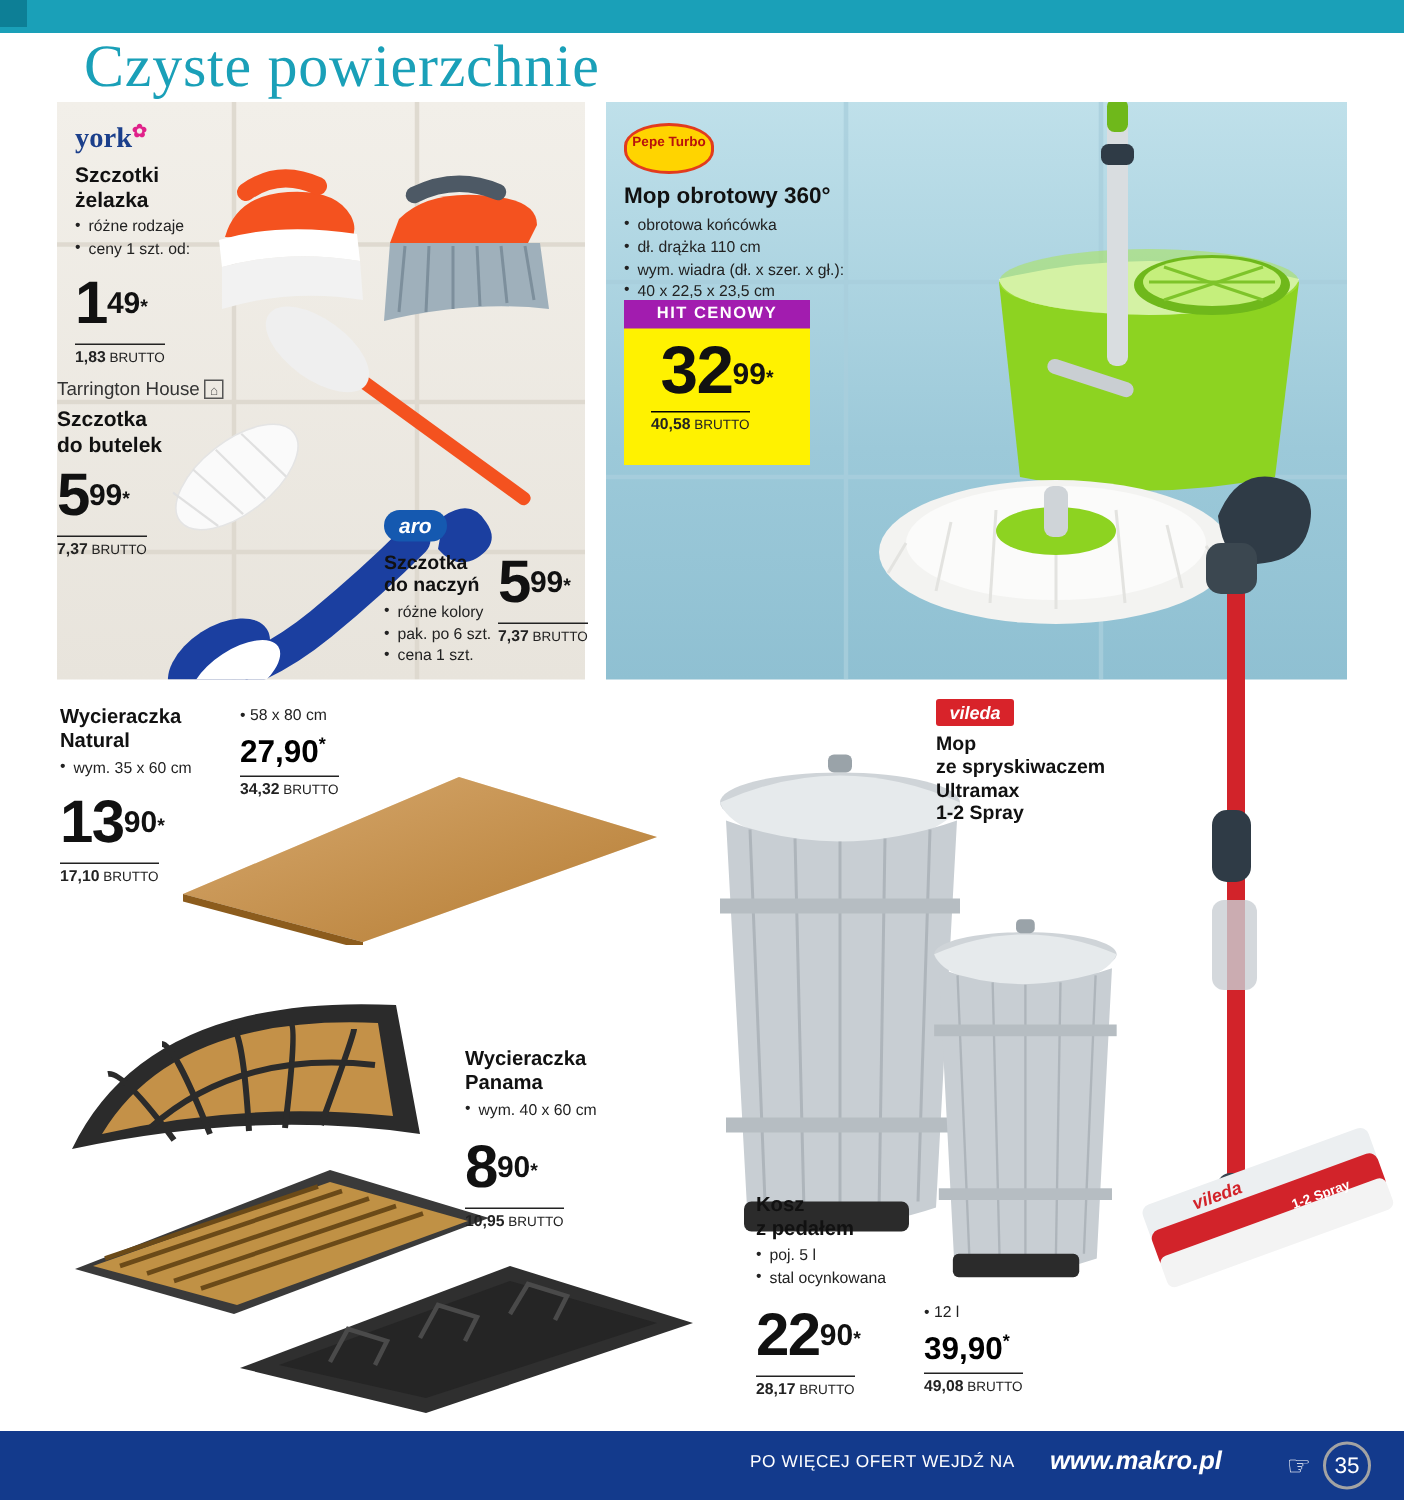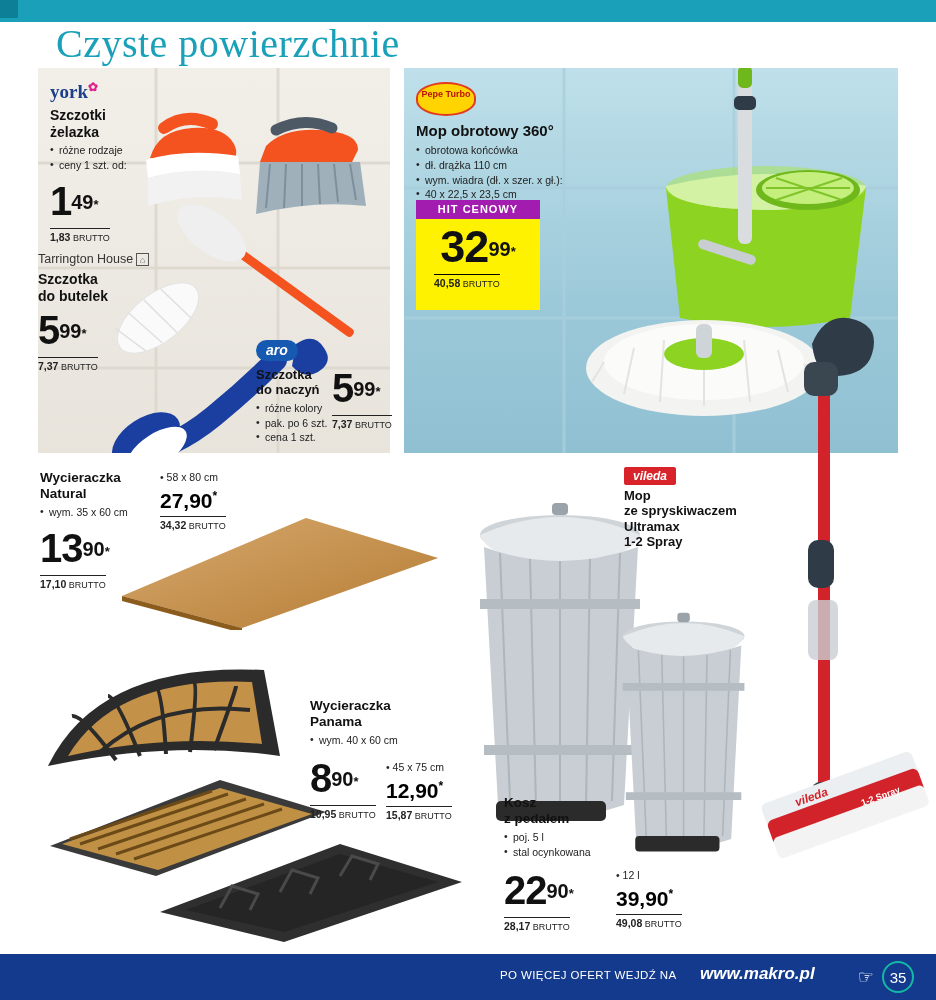--- a/index.html
+++ b/index.html
@@ -87,21 +87,21 @@
   .hitbox .price { text-align:center; margin-top:2px; }
   .hitbox .price .int { font-size:45px; }
   .hitbox .brutto { border-top:1px solid #000; margin-left:18px; }
 
   
   .footer { position:absolute; left:0; bottom:0; width:936px; height:46px; background:#133a8c; }
   .footer .txt { position:absolute; left:500px; top:15px; color:#fff; font-size:11.5px; letter-spacing:.4px;}
   .footer .www { position:absolute; left:700px; top:10px; color:#fff; font-size:17px; font-weight:bold; font-style:italic;}
   .footer .pagecircle {
     position:absolute; right:22px; top:7px; width:32px; height:32px; border-radius:50%;
-    border:2px solid #14b8a6; color:#fff; font-size:15px; text-align:center; line-height:30px;
+    border:2px solid #a3a3a3; color:#fff; font-size:15px; text-align:center; line-height:30px;
   }
   .footer .hand { position:absolute; right:62px; top:12px; color:#fff; font-size:18px; }
 
   
   svg { display:block; }
 </style>
 </head>
 <body>
 
 <div class="page">
@@ -448,30 +448,20 @@
       <li>wym. 40 x 60 cm</li>
     </ul>
     <div class="price" style="margin-top:8px;">
       <span class="int">8</span><span class="dec">90</span><span class="star">*</span>
     </div>
     <div class="brutto" style="margin-top:4px;">
       <b>10,95</b>
       <span>BRUTTO</span>
     </div>
   </div>
-  <div class="blk" style="left:386px; top:760px;">
-    <div class="bul">• 45 x 75 cm</div>
-    <div style="margin-top:4px; font-size:21px; font-weight:bold;">
-      <span>12,90</span><span style="font-size:12px; vertical-align:super;">*</span>
-    </div>
-    <div class="brutto" style="margin-top:3px;">
-      <b>15,87</b>
-      <span>BRUTTO</span>
-    </div>
-  </div>
 
   <div class="blk" style="left:504px; top:795px; width:150px;">
     <div class="ttl" style="font-size:13.5px;">
       <div>Kosz</div>
       <div>z pedałem</div>
     </div>
     <ul class="bul">
       <li>poj. 5 l</li>
       <li>stal ocynkowana</li>
     </ul>

